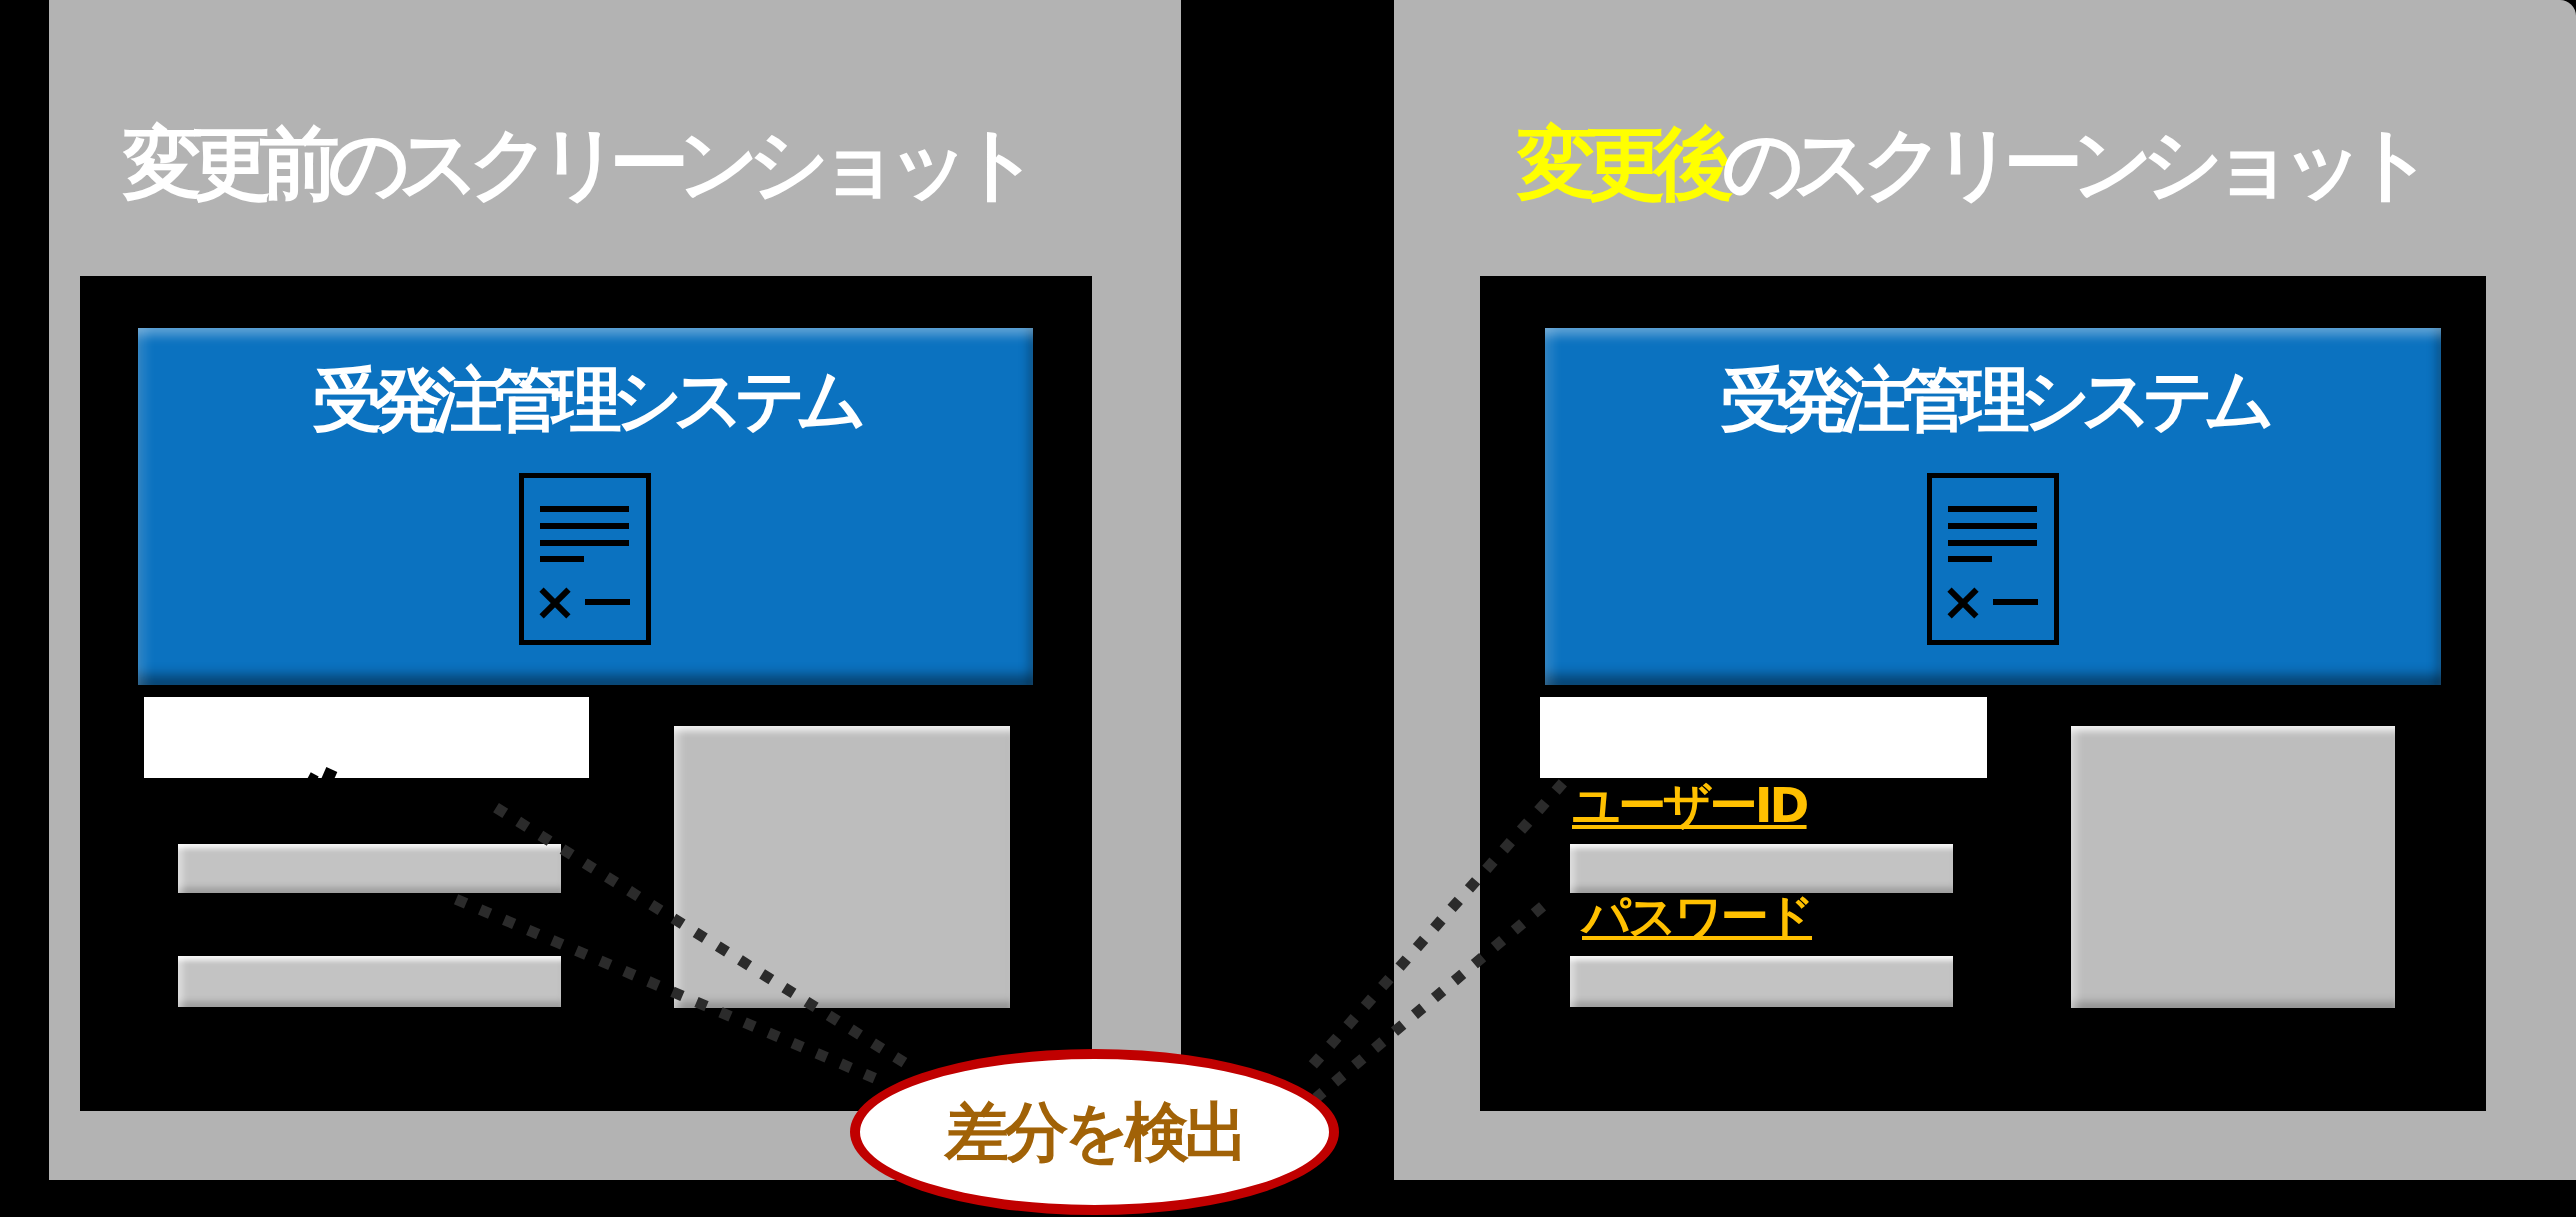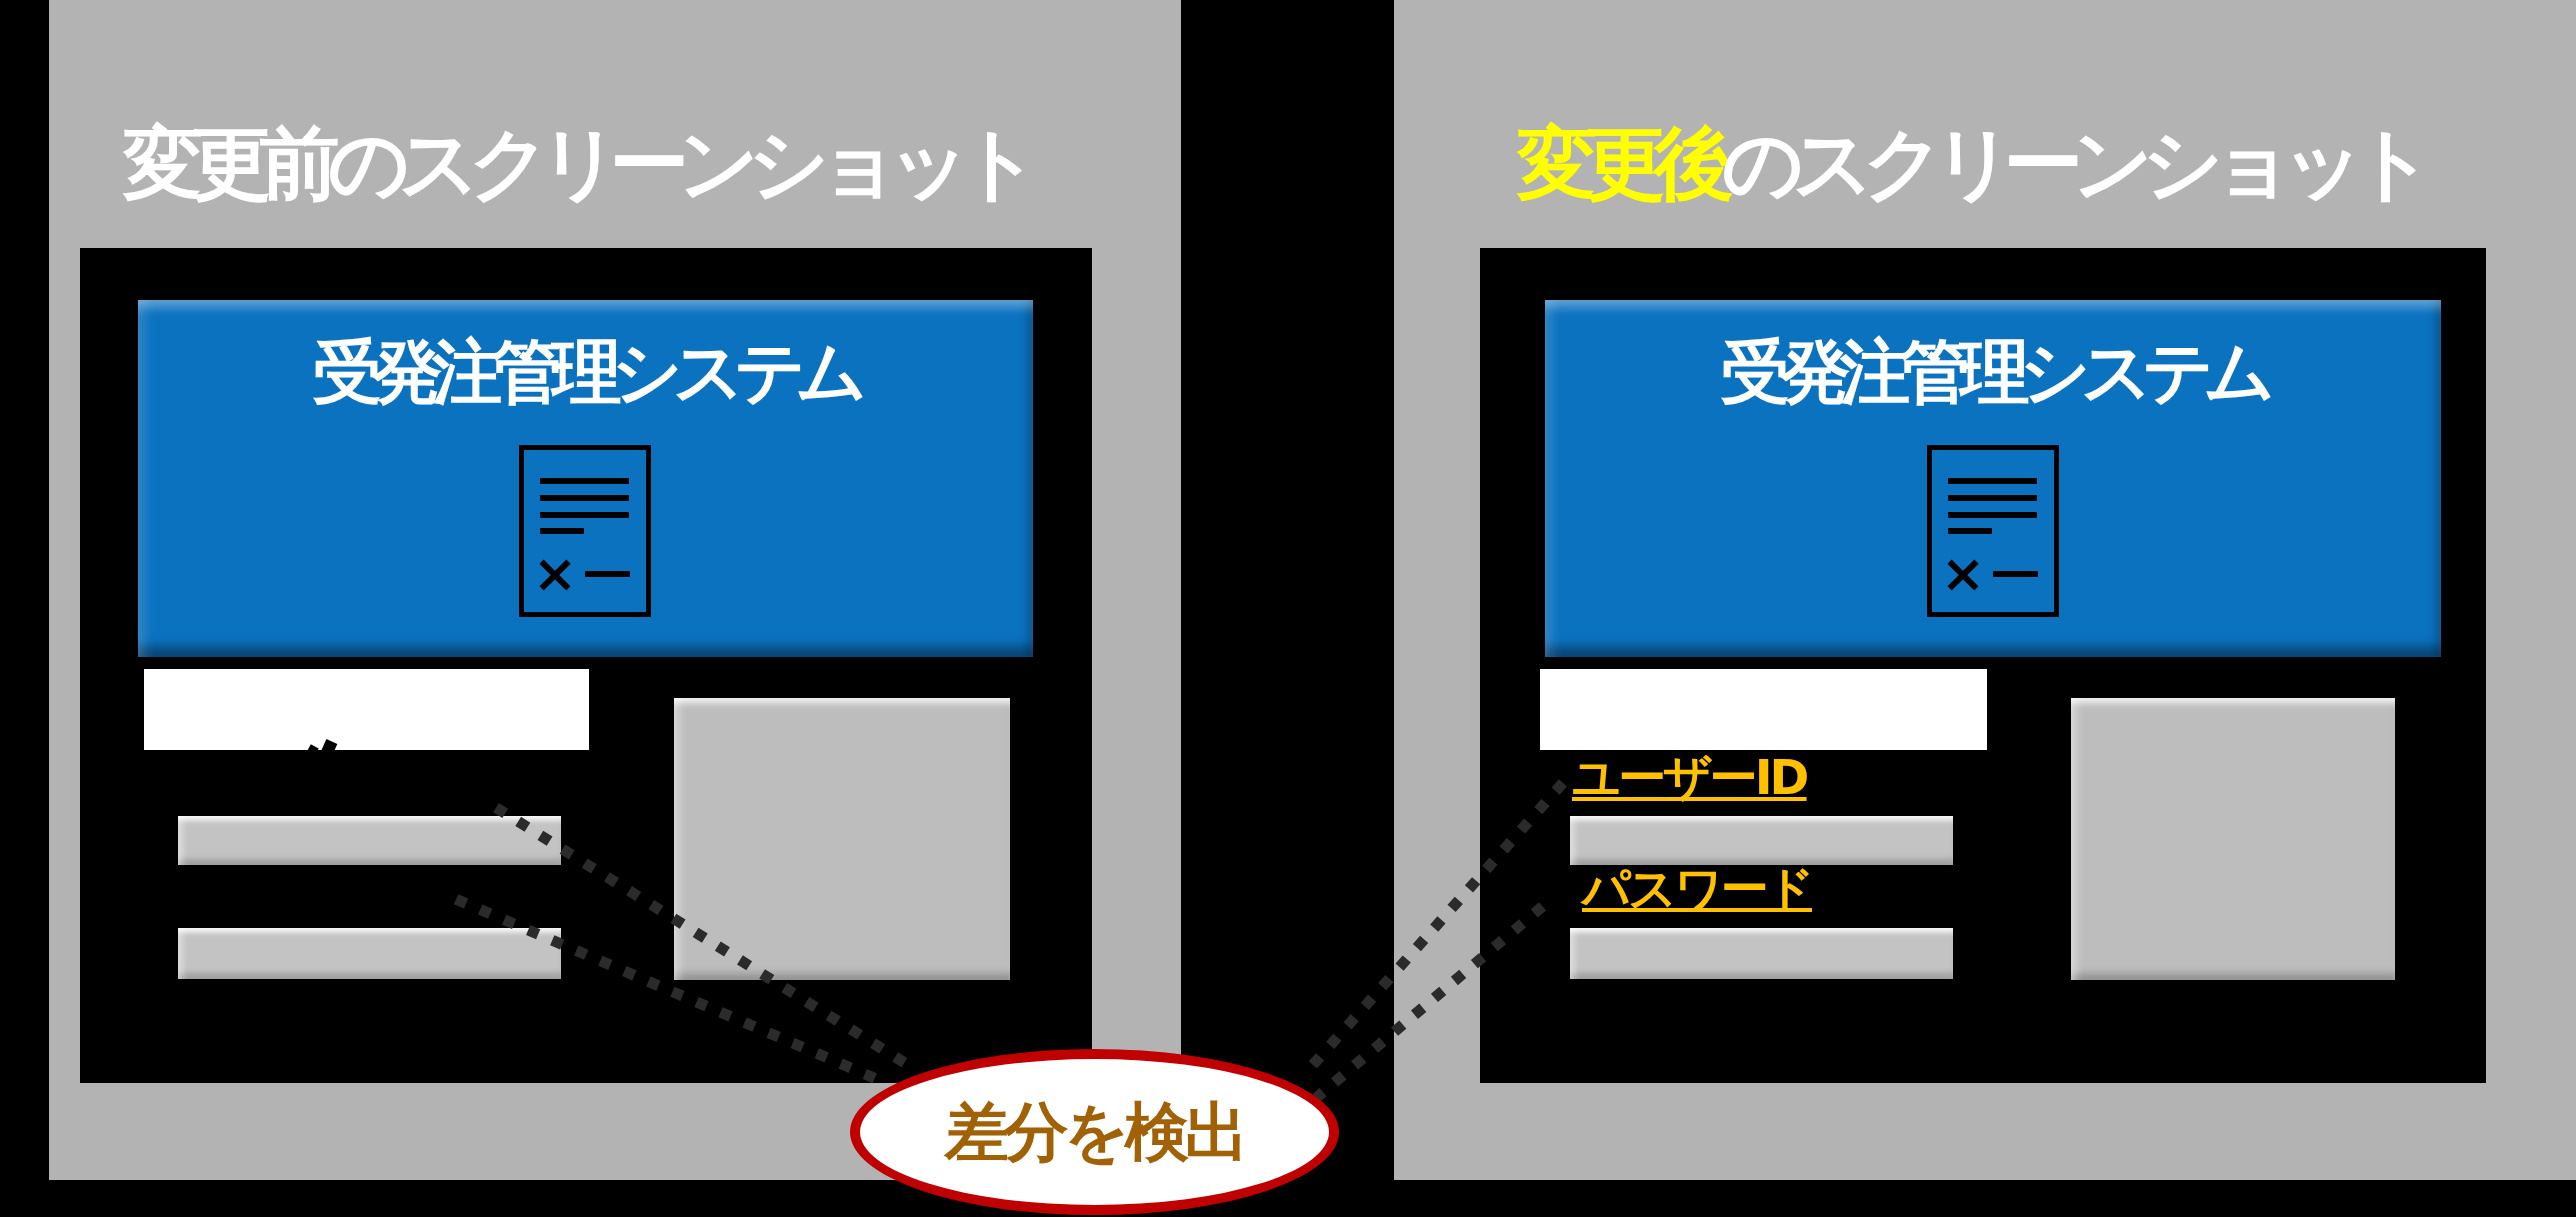--- a/index.html
+++ b/index.html
@@ -1,34 +1,35 @@
 <!DOCTYPE html>
 <html style="font-size:11.6px"><head>
 <meta charset="utf-8">
 <style>
   html,body{margin:0;padding:0;background:#000;}
   .stage{
     position:relative;width:2576px;height:1218px;background:#000;overflow:hidden;
     font-family:"DejaVu Sans",sans-serif;
+    border-radius:16px;
   }
   
   .panel{position:absolute;top:0;height:1180px;background:#b3b3b3;}
   .panel.before{left:49px;width:1132px;}
   .panel.after{left:1394px;width:1182px;}
 
   .panel-title{
     position:absolute;top:57px;white-space:nowrap;
     font-weight:700;font-size:80px;letter-spacing:-11.6px;color:#ffffff;
   }
   .before .panel-title{left:74px;}
   .after  .panel-title{left:123px;}
   .panel-title .hl{color:#ffff00;}
 
   
-  .screen{position:absolute;top:248px;background:#000;}
+  .screen{position:absolute;top:276px;background:#000;}
   .before .screen{left:30.5px;width:1012px;height:835px;}
   .after  .screen{left:86px;width:1006px;height:835px;}
 
   
   .app-header{
     position:absolute;top:52px;height:357px;background:#0b72c0;
     box-shadow:
       inset 0 13px 10.2px -5.8px rgba(255,255,255,.35),
       inset 13px 0 10.2px -5.8px rgba(255,255,255,.15),
       inset 0 -16px 11.6px -5.8px rgba(0,0,0,.40),

